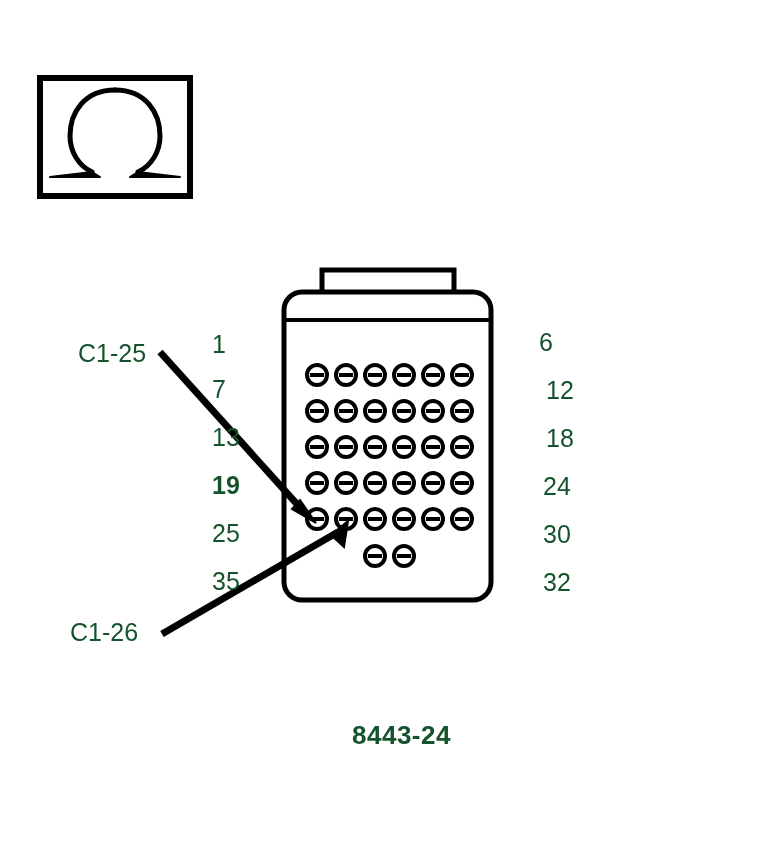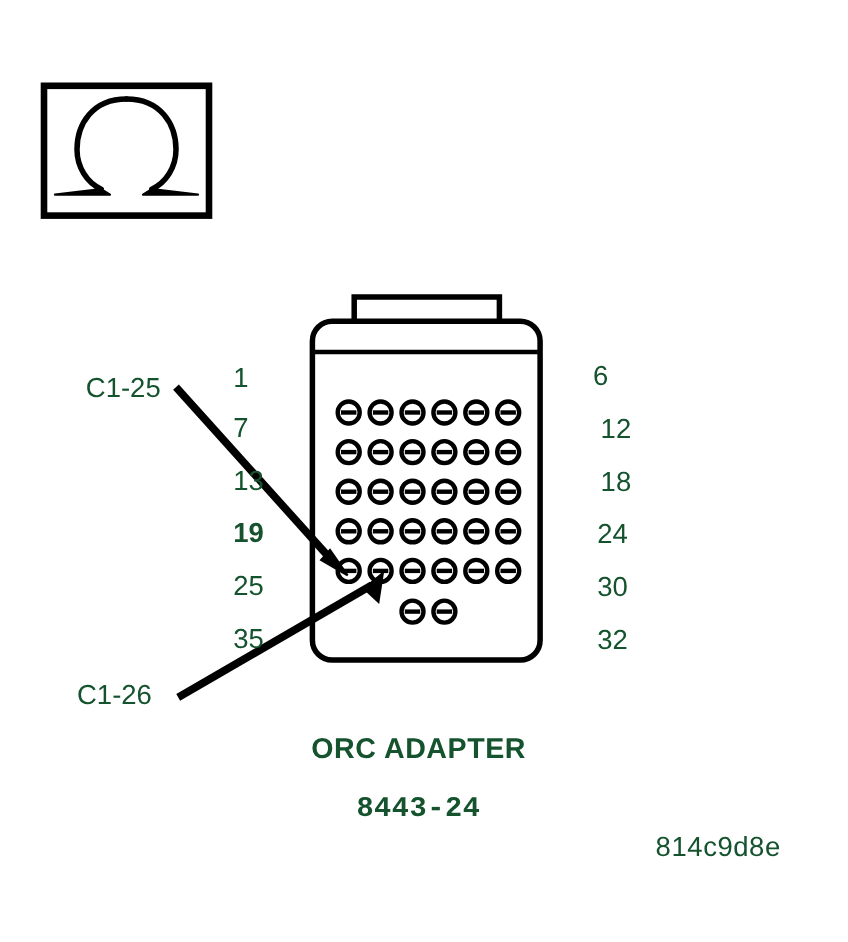--- a/index.html
+++ b/index.html
@@ -229,18 +229,16 @@
   <div class="txt pin-num" style="left:539px; top:330px;">6</div>
   <div class="txt pin-num" style="left:546px; top:378px;">12</div>
   <div class="txt pin-num" style="left:546px; top:426px;">18</div>
   <div class="txt pin-num" style="left:543px; top:474px;">24</div>
   <div class="txt pin-num" style="left:543px; top:522px;">30</div>
   <div class="txt pin-num" style="left:543px; top:570px;">32</div>
 
   <div class="txt callout-label" style="left:78px; top:341px;">C1-25</div>
   <div class="txt callout-label" style="left:70px; top:620px;">C1-26</div>
 
-  <div class="txt caption" style="left:283px; top:667px;">ORC ADAPTER</div>
-  <div class="txt caption" style="left:324px; top:722px;font-family:Liberation Mono, monospace;">8443-24</div>
-
-  <div class="txt watermark" style="left:596px; top:758px;">814c9d8e</div>
+  <div class="txt caption" style="left:352px; top:722px;">8443-24</div>
+
 
 </div>
 
 </body></html>

